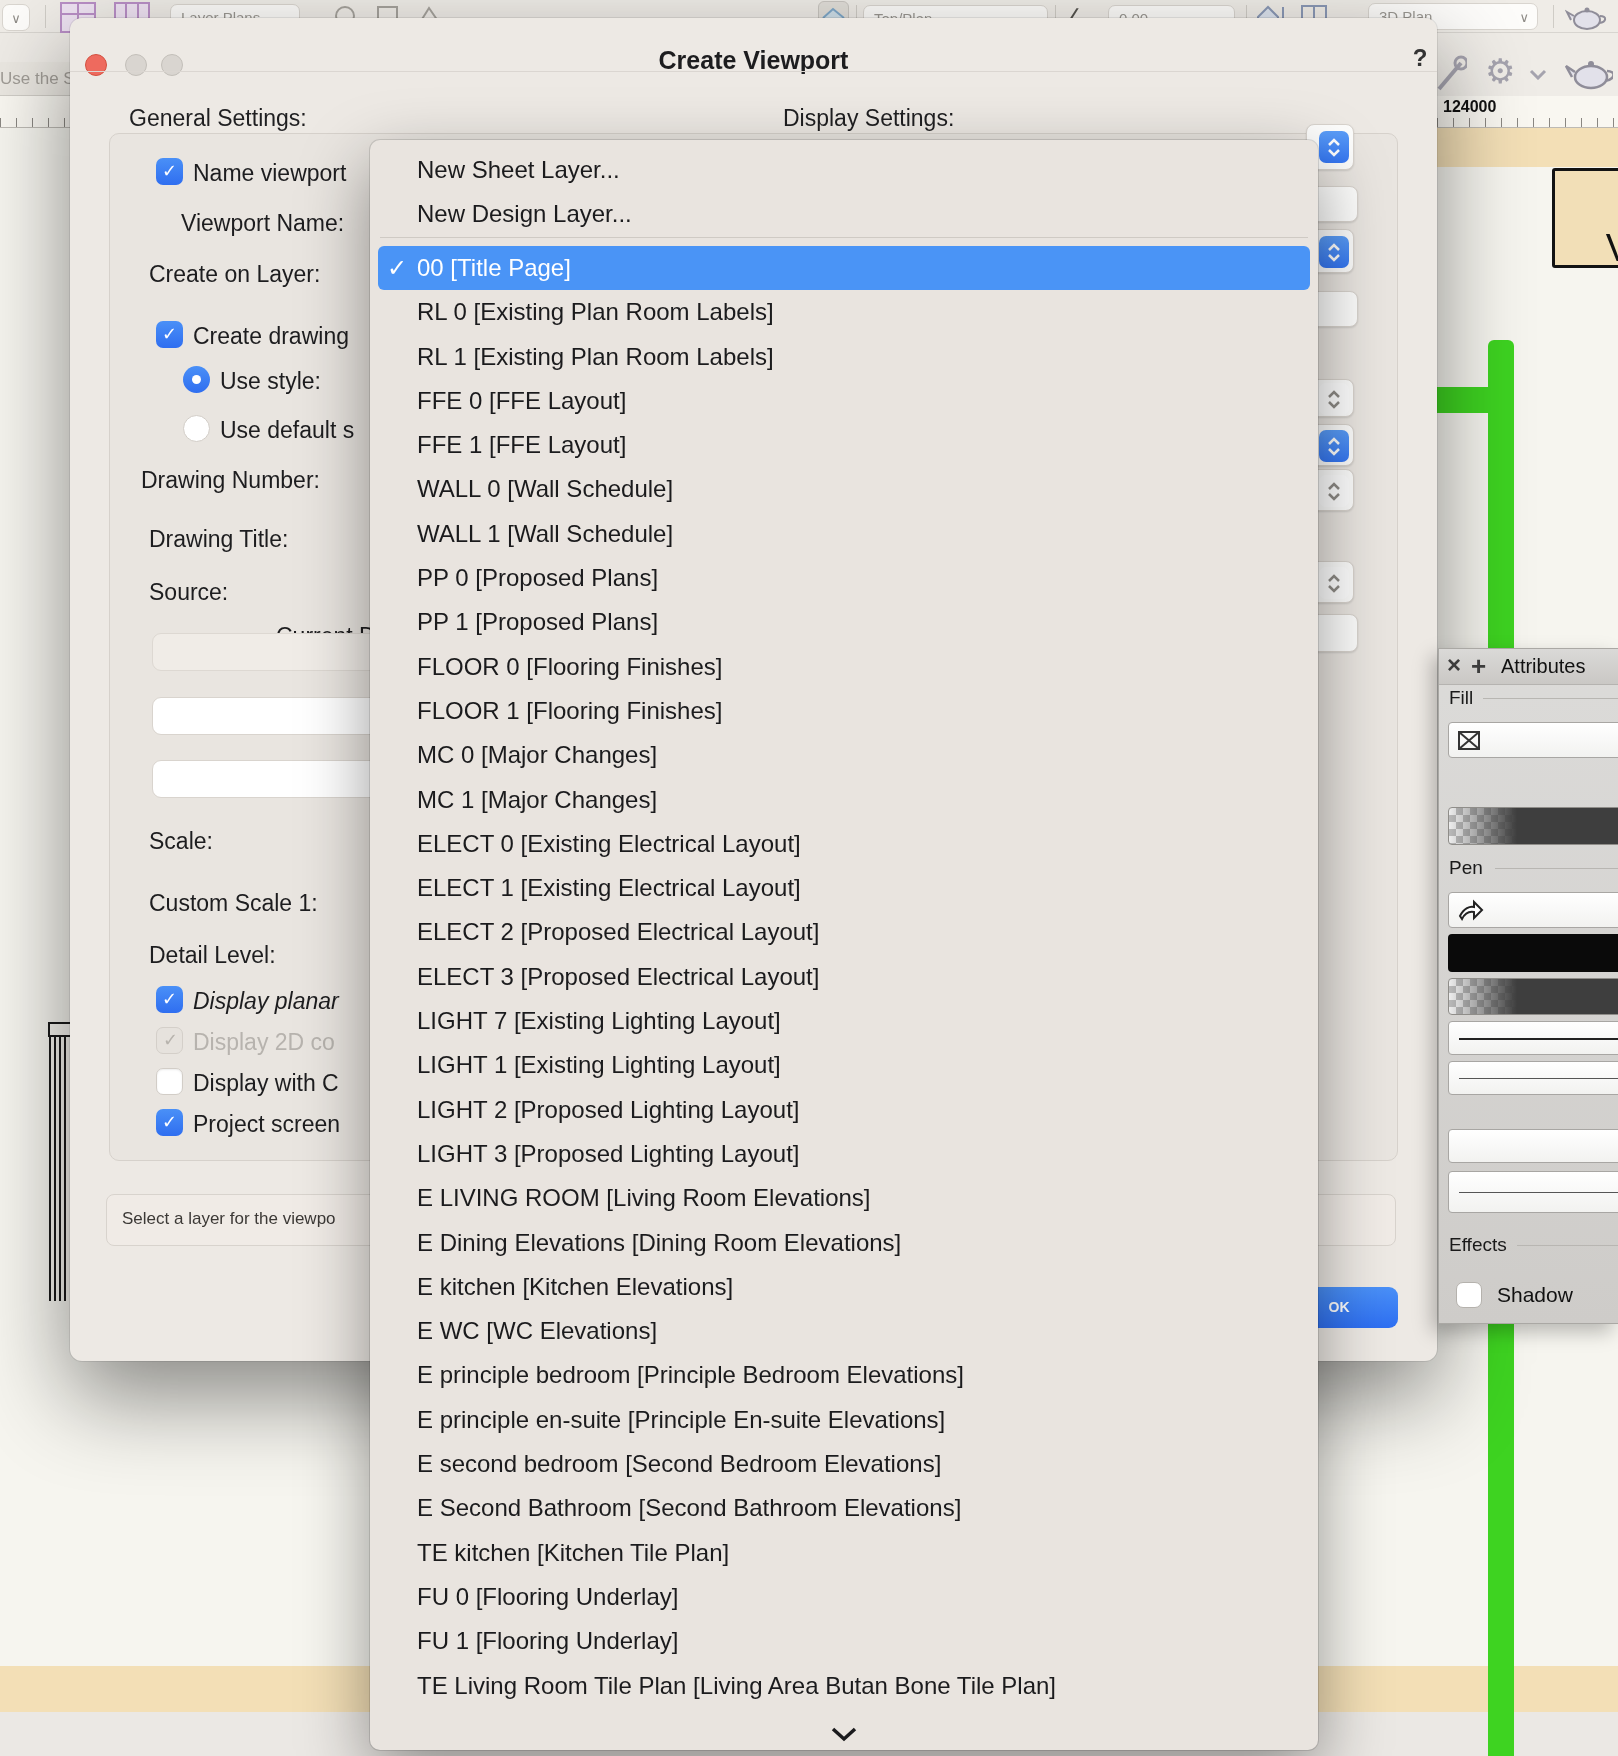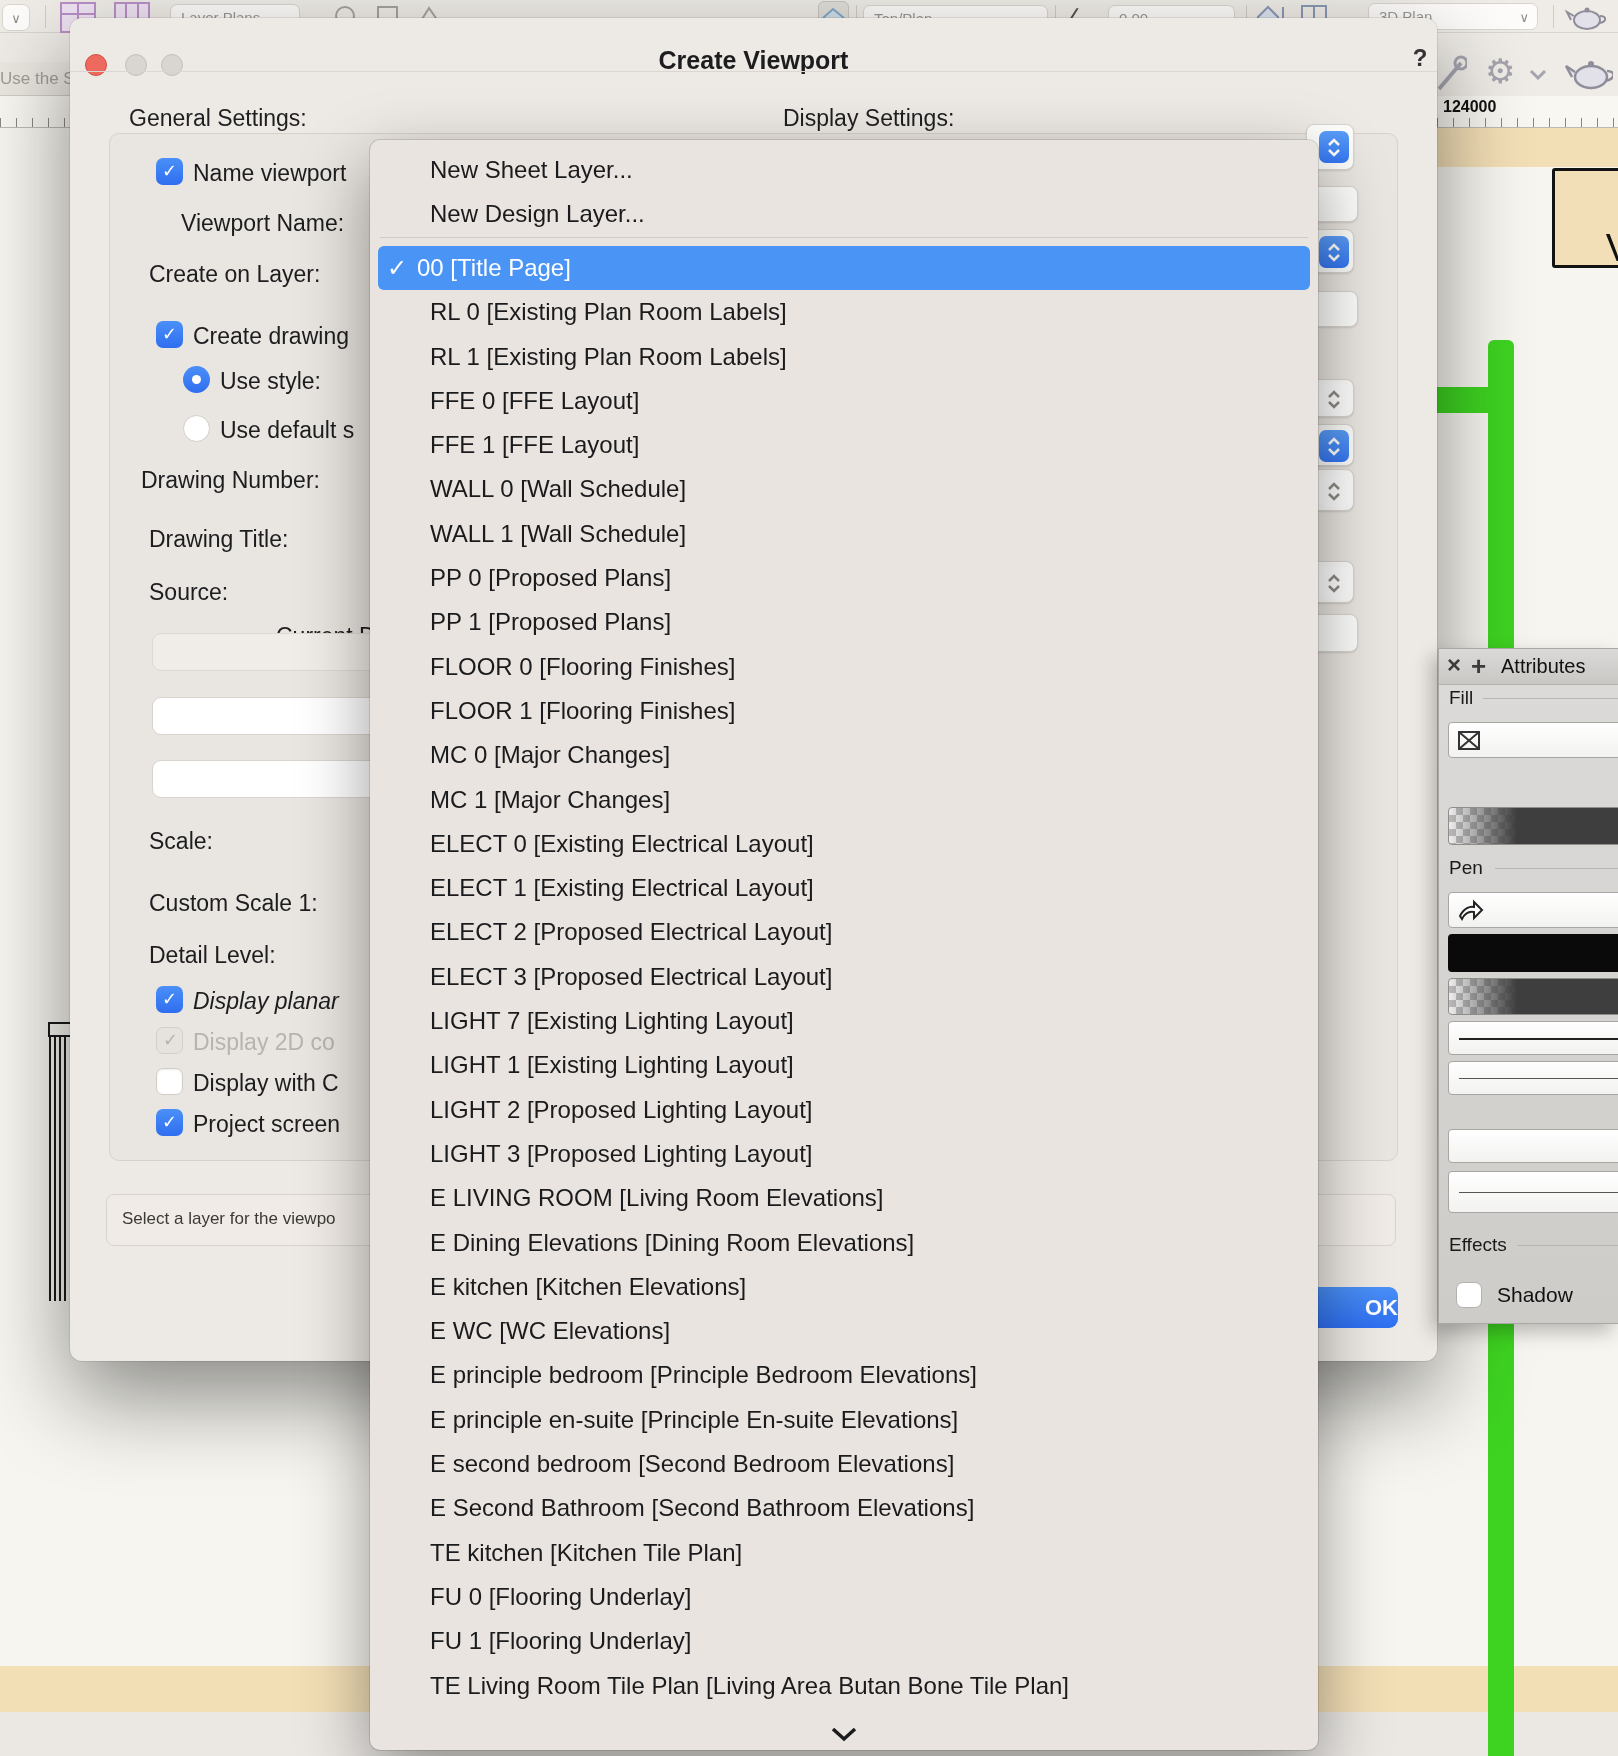--- a/index.html
+++ b/index.html
@@ -55,21 +55,21 @@
   .cb.dis::after{content:"✓";position:absolute;width:27px;text-align:center;top:1px;left:0;color:#b7b3ad;font-size:18px;font-weight:bold;}
   .radio{width:27px;height:27px;border-radius:50%;}
   .radio.on{background:linear-gradient(#4a90f7,#2f6ef0);}
   .radio.on::after{content:"";position:absolute;left:9px;top:9px;width:9px;height:9px;border-radius:50%;background:#fff;}
   .radio.off{background:#fff;border:1px solid #d2cdc7;}
   .field{background:#fff;border:1px solid #d9d4ce;border-radius:9px;}
   .btn-dis{background:#f0ece7;border:1px solid #ddd8d2;border-radius:9px;color:#b9b5af;font-size:22px;}
   .infobox{left:36px;top:1176px;width:1290px;height:52px;background:#f0ebe6;border:1px solid #d8d3cd;border-radius:8px;}
   .infobox span{position:absolute;left:15px;top:14px;font-size:17px;color:#3c3936;white-space:nowrap;}
   .okbtn{left:1210px;top:1269px;width:118px;height:41px;border-radius:9px;background:linear-gradient(#4a90f7,#2e6ff2);
-         color:#fff;font-size:22px;text-align:right;line-height:41px;font-weight:bold;}
+         color:#fff;font-size:14px;text-align:center;line-height:41px;font-weight:bold;}
 
   
   .pill{background:#fdfdfc;border:1px solid #d8d3cd;border-radius:8px;box-shadow:0 1px 2px rgba(0,0,0,.12);}
   .stepper{width:30px;height:32px;border-radius:7px;display:flex;flex-direction:column;align-items:center;justify-content:center;gap:3px;}
   .stepper.blue{background:linear-gradient(#5a9df8,#3577f4);}
   .stepper.gray{background:#fff;}
   .stepper svg{display:block;}
 
   
   .palette{left:1438px;top:648px;width:180px;height:676px;background:linear-gradient(#dcdbd9,#ceccc9);
@@ -84,21 +84,21 @@
   .pal-colorbar{left:9px;width:188px;border-radius:4px;border:1px solid #8f8d89;
      background:linear-gradient(90deg,rgba(62,62,62,0) 0px,#3e3e3e 68px),
                 repeating-conic-gradient(#b9b9b9 0 25%,#ededed 0 50%) 0 0/14px 14px;}
   .pal-black{left:9px;width:188px;background:#0a0a0a;border-radius:4px;}
   .lineprev{position:absolute;left:10px;right:10px;top:50%;height:2px;background:#222;}
   .lineprev.thin{height:1px;background:#555;}
 
   
   .menu{left:370px;top:140px;width:948px;height:1610px;background:#e9e4df;border-radius:10px;
         box-shadow:0 25px 70px rgba(0,0,0,.40),0 0 0 1px rgba(0,0,0,.12);z-index:6;}
-  .menu-item{position:relative;height:44px;line-height:44px;font-size:24px;color:#1b1b1d;padding-left:60px;white-space:nowrap;}
+  .menu-item{position:relative;height:44px;line-height:44px;font-size:24px;color:#1b1b1d;padding-left:47px;white-space:nowrap;}
   .menu-actions{position:absolute;left:0;top:8px;width:100%;}
   .menu-sep{position:absolute;left:10px;top:97px;width:928px;height:1px;background:#cfcac4;}
   .menu-list{position:absolute;left:0;top:106px;width:100%;}
   .menu-list .menu-item{height:44.3px;line-height:44.3px;}
   .menu-item .check{position:absolute;left:17px;top:0;visibility:hidden;font-weight:bold;}
   .menu-item.selected{margin:0 8px;padding-left:39px;border-radius:6px;background:#4a94f6;color:#fff;}
   .menu-item.selected .check{visibility:visible;left:9px;}
   .menu-chevron{position:absolute;left:50%;bottom:8px;transform:translateX(-50%);}
 </style>
 </head>

